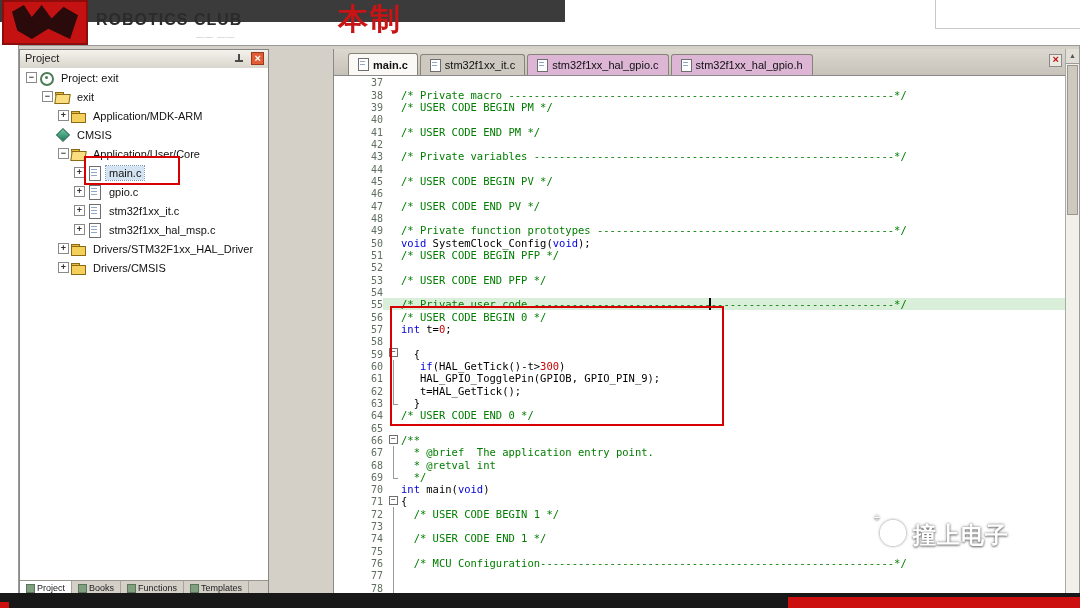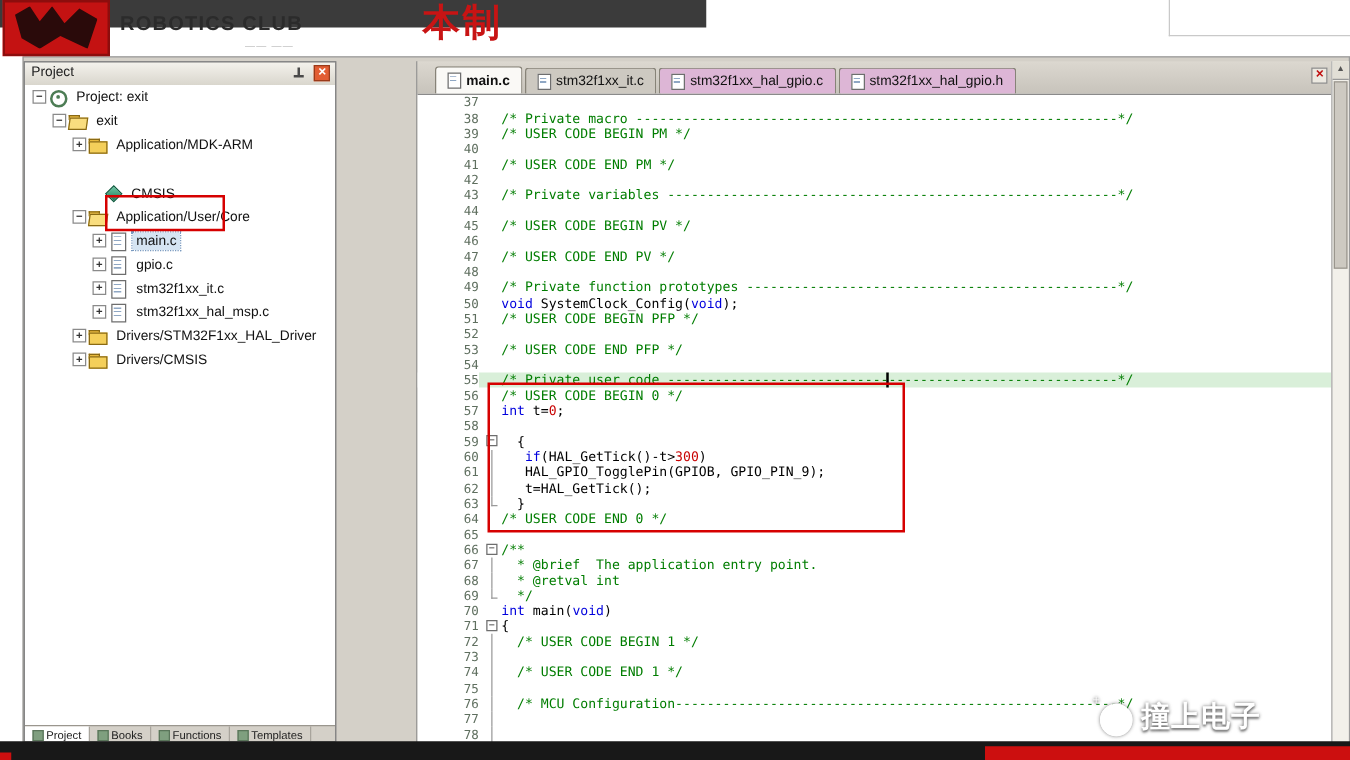--- a/index.html
+++ b/index.html
@@ -18,21 +18,21 @@
              color:#2b2b2b;letter-spacing:1px;}
   .club-marks{position:absolute;left:196px;top:32px;z-index:7;font-size:8px;color:#bdbdbd;letter-spacing:1px;}
   .top-right-box{position:absolute;left:935px;top:0;width:145px;height:28px;background:#fff;
                  border-left:1px solid #c9c9c9;border-bottom:1px solid #c9c9c9;z-index:6;}
 
   
   .keil{position:absolute;left:18px;top:45px;width:1062px;height:550px;background:#d4d0c8;
         border:1px solid #9a9a9a;box-sizing:border-box;z-index:5;}
 
   
-  .ppanel{position:absolute;left:0;top:3px;width:250px;bottom:0;background:#737373;
+  .ppanel{position:absolute;left:0;top:3px;width:250px;bottom:0;background:#ec4899;
           border:1px solid #868686;box-sizing:border-box;}
   .phead{position:absolute;left:0;top:0;right:0;height:18px;
          background:linear-gradient(#f4f2ec,#d9d6cd);border-bottom:1px solid #a8a49c;}
   .ptitle{position:absolute;left:5px;top:2px;font-size:11px;color:#222;}
   .pin{position:absolute;right:24px;top:4px;width:10px;height:10px;}
   .pin::before{content:"";position:absolute;left:4px;top:0;width:2px;height:6px;background:#4a4a4a;}
   .pin::after{content:"";position:absolute;left:1px;top:6px;width:8px;height:2px;background:#4a4a4a;}
   .pclose{position:absolute;right:4px;top:2px;width:13px;height:13px;background:#e25d33;
           border:1px solid #9a3a1a;box-sizing:border-box;}
   .pclose::before{content:"×";position:absolute;left:2.5px;top:-1.5px;font-size:11px;font-weight:bold;color:#fff;}
@@ -101,21 +101,21 @@
   .varrow{position:absolute;left:0;top:0;width:13px;height:14px;background:#e2dfd6;border-bottom:1px solid #999;}
   .varrow::before{content:"▲";position:absolute;left:3px;top:3px;font-size:7px;color:#555;}
   .vthumb{position:absolute;left:1px;top:16px;width:11px;height:150px;background:#cdc9c1;border:1px solid #9a968e;box-sizing:border-box;}
 
   
   .ann{position:absolute;border:2px solid #d60000;z-index:40;}
   .ann-tree{left:84px;top:156px;width:92px;height:25px;}
   .ann-code{left:390px;top:306px;width:330px;height:116px;border-width:2.5px;}
 
   
-  .wm{position:absolute;left:880px;top:558px;z-index:50;display:flex;align-items:flex-end;gap:7px;
+  .wm{position:absolute;left:880px;top:520px;z-index:50;display:flex;align-items:flex-start;gap:7px;
       color:#fff;text-shadow:0 0 3px rgba(110,110,110,.95),0 1px 2px rgba(90,90,90,.8);}
   .wm-icon{width:22px;height:22px;border:2.5px solid #fff;border-radius:50%;position:relative;flex:none;
            box-shadow:0 0 3px rgba(110,110,110,.9);}
   .wm-icon::after{content:"";position:absolute;left:6px;top:6px;width:6px;height:6px;background:#fff;border-radius:50%;}
   .wm-icon::before{content:"+";position:absolute;left:-8px;top:-10px;font-size:10px;color:#fff;}
   .wm-text{font-size:23px;font-weight:bold;letter-spacing:1px;}
 
   
   .bbar{position:absolute;left:0;top:593px;width:1080px;height:15px;background:#181818;z-index:60;}
   .bred{position:absolute;left:788px;top:597px;width:292px;height:11px;background:#cc0f0f;z-index:61;}
@@ -152,21 +152,21 @@
           <div class="trow" style="padding-left: 22px;">
             <span class="exp minus">−</span>
             <span class="ticn folder-open"></span>
             <span class="tlb">exit</span>
           </div>
           <div class="trow" style="padding-left: 38px;">
             <span class="exp plus">+</span>
             <span class="ticn folder"></span>
             <span class="tlb">Application/MDK-ARM</span>
           </div>
-          <div class="trow" style="padding-left: 50px; margin-top: 20px;">
+          <div class="trow" style="padding-left: 22px;">
             <span class="exp none"></span>
             <span class="ticn diamond"></span>
             <span class="tlb">CMSIS</span>
           </div>
           <div class="trow" style="padding-left: 38px;">
             <span class="exp minus">−</span>
             <span class="ticn folder-open"></span>
             <span class="tlb">Application/User/Core</span>
           </div>
           <div class="trow" style="padding-left: 54px;">

